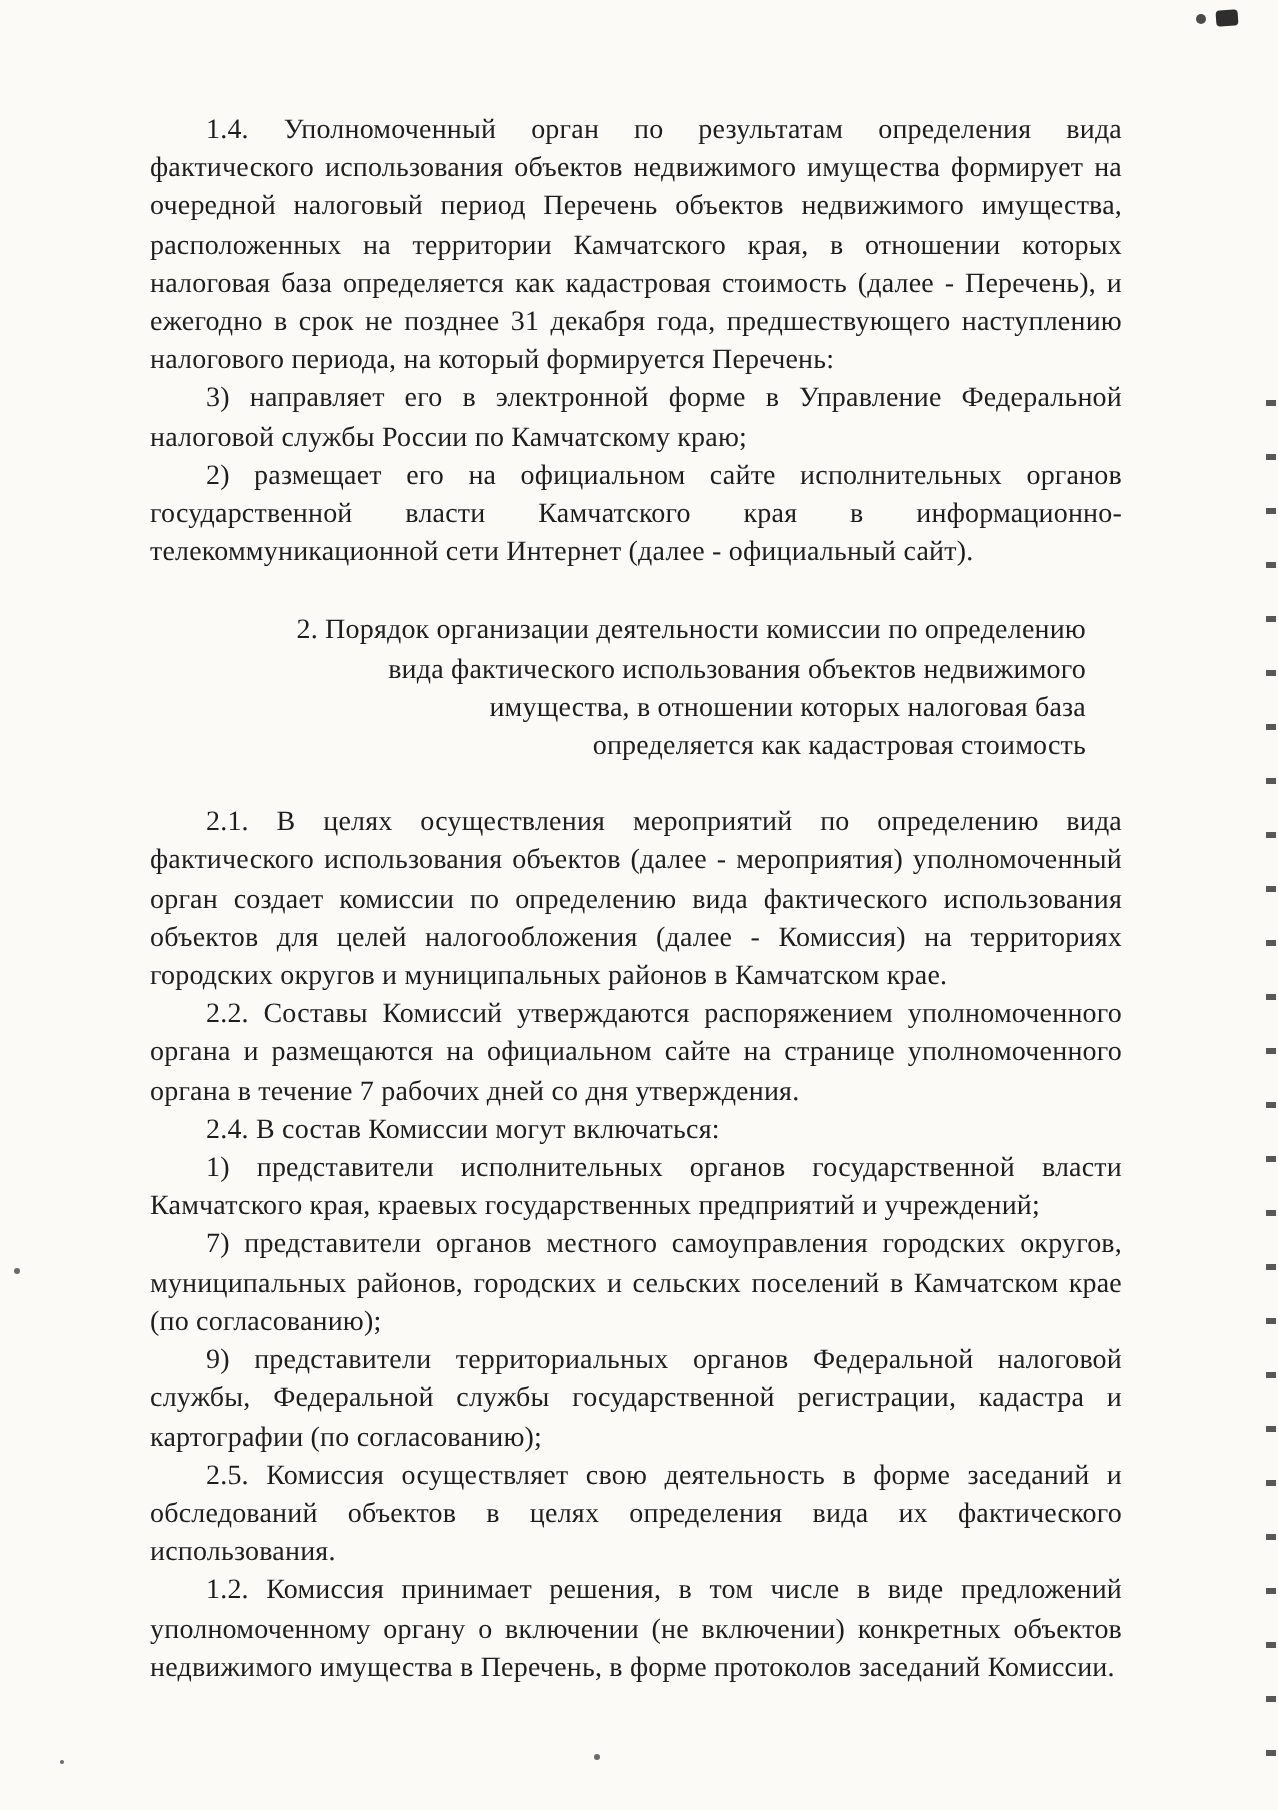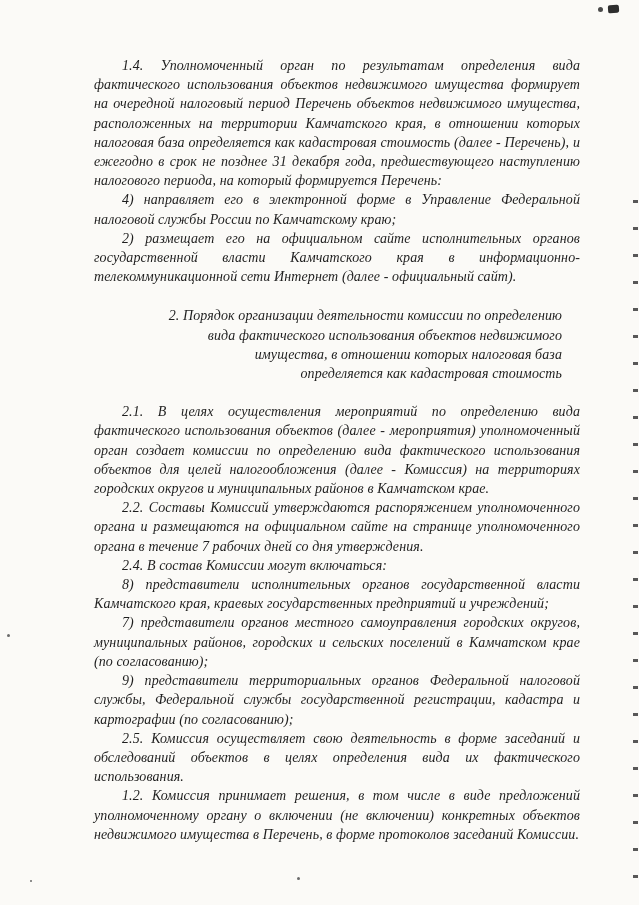--- a/index.html
+++ b/index.html
@@ -12,27 +12,26 @@
     width: 639px;
     height: 905px;
     background: #fbfaf7;
     overflow: hidden;
     font-family: "Liberation Serif", "DejaVu Serif", serif;
     color: #1e1e1e;
   }
   .content {
     position: absolute;
     top: 56px;
-    left: 94px;
+    left: 75px;
     width: 486px;
     font-size: 14px;
     line-height: 19.2px;
     text-align: justify;
     letter-spacing: 0.1px;
-    font-style: italic;
   }
   p.body {
     margin: 0;
     text-indent: 28px;
   }
   p.heading {
     margin: 20px 18px 19px 18px;
     text-indent: 0;
     text-align: right;
     white-space: pre-line;
@@ -101,29 +100,29 @@
 
   <span class="corner-mark"></span>
   <span class="corner-mark2"></span>
   <div class="edge-marks"></div>
   <span class="speck speck-left"></span>
   <span class="speck speck-bottom"></span>
   <span class="speck speck-bottom-left"></span>
 
   <div class="content">
     <p class="body">1.4. Уполномоченный орган по результатам определения вида фактического использования объектов недвижимого имущества формирует на очередной налоговый период Перечень объектов недвижимого имущества, расположенных на территории Камчатского края, в отношении которых налоговая база определяется как кадастровая стоимость (далее - Перечень), и ежегодно в срок не позднее 31 декабря года, предшествующего наступлению налогового периода, на который формируется Перечень:</p>
-    <p class="body">4) направляет его в электронной форме в Управление Федеральной налоговой службы России по Камчатскому краю;</p>
+    <p class="body">3) направляет его в электронной форме в Управление Федеральной налоговой службы России по Камчатскому краю;</p>
     <p class="body">2) размещает его на официальном сайте исполнительных органов государственной власти Камчатского края в информационно-телекоммуникационной сети Интернет (далее - официальный сайт).</p>
     <p class="heading">2. Порядок организации деятельности комиссии по определению
 вида фактического использования объектов недвижимого
 имущества, в отношении которых налоговая база
 определяется как кадастровая стоимость</p>
     <p class="body">2.1. В целях осуществления мероприятий по определению вида фактического использования объектов (далее - мероприятия) уполномоченный орган создает комиссии по определению вида фактического использования объектов для целей налогообложения (далее - Комиссия) на территориях городских округов и муниципальных районов в Камчатском крае.</p>
     <p class="body">2.2. Составы Комиссий утверждаются распоряжением уполномоченного органа и размещаются на официальном сайте на странице уполномоченного органа в течение 7 рабочих дней со дня утверждения.</p>
     <p class="body">2.4. В состав Комиссии могут включаться:</p>
-    <p class="body">8) представители исполнительных органов государственной власти Камчатского края, краевых государственных предприятий и учреждений;</p>
+    <p class="body">1) представители исполнительных органов государственной власти Камчатского края, краевых государственных предприятий и учреждений;</p>
     <p class="body">7) представители органов местного самоуправления городских округов, муниципальных районов, городских и сельских поселений в Камчатском крае (по согласованию);</p>
     <p class="body">9) представители территориальных органов Федеральной налоговой службы, Федеральной службы государственной регистрации, кадастра и картографии (по согласованию);</p>
     <p class="body">2.5. Комиссия осуществляет свою деятельность в форме заседаний и обследований объектов в целях определения вида их фактического использования.</p>
     <p class="body">1.2. Комиссия принимает решения, в том числе в виде предложений уполномоченному органу о включении (не включении) конкретных объектов недвижимого имущества в Перечень, в форме протоколов заседаний Комиссии.</p>
   </div>
 
 </div>
 
 </body></html>

